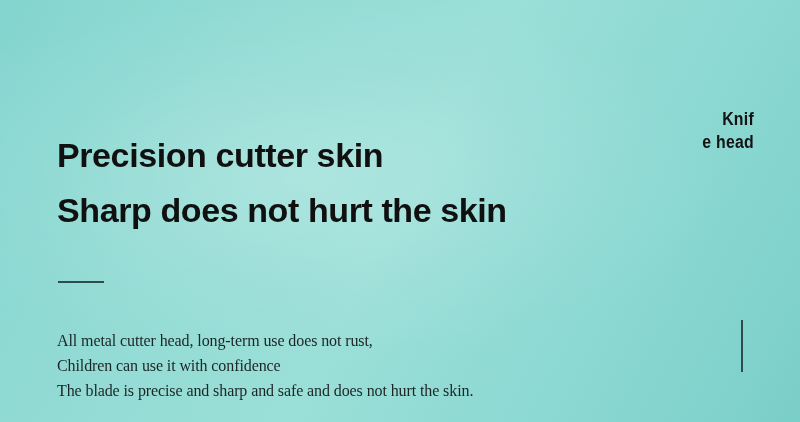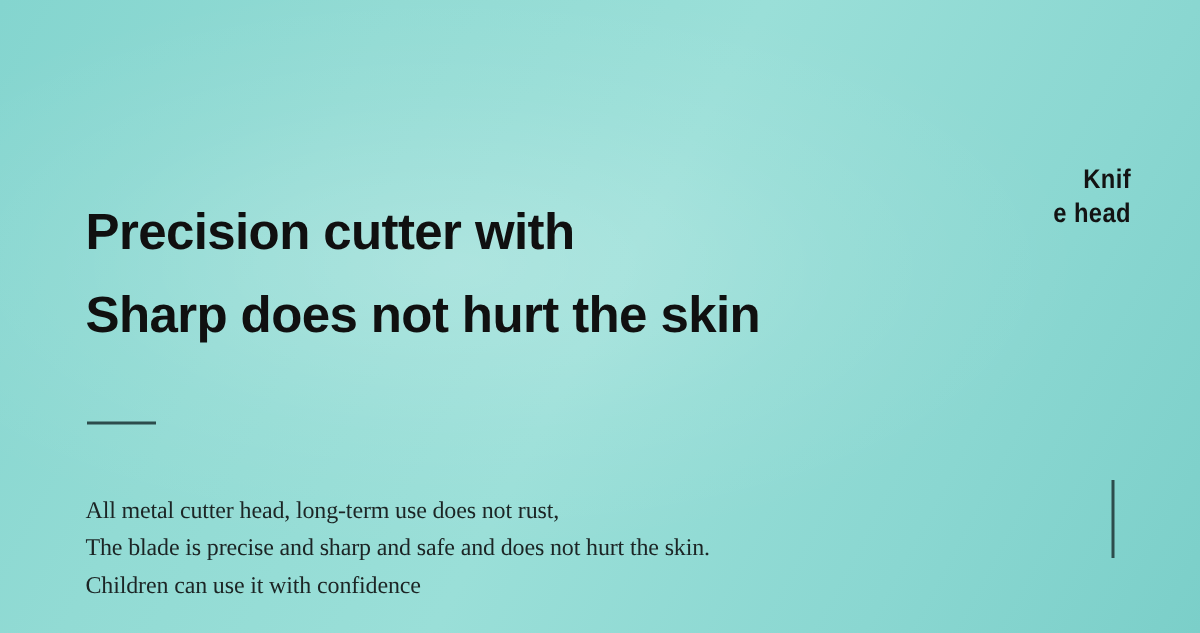--- a/index.html
+++ b/index.html
@@ -104,32 +104,32 @@
     letter-spacing: -0.1px;
     white-space: nowrap;
   }
 </style>
 </head>
 <body>
 
 <div id="banner">
 
   <div class="headline-block">
-    <h1 class="headline line-1">Precision cutter with</h1>
+    <h1 class="headline line-1">Precision cutter skin</h1>
     <h1 class="headline line-2">Sharp does not hurt the skin</h1>
   </div>
 
   <div class="rule-h"></div>
 
   <div class="corner-label">
     <span>Knif</span>
     <span>e head</span>
   </div>
 
   <div class="body-copy">
     <p>All metal cutter head, long-term use does not rust,</p>
+    <p>Children can use it with confidence</p>
     <p>The blade is precise and sharp and safe and does not hurt the skin.</p>
-    <p>Children can use it with confidence</p>
   </div>
 
   <div class="rule-v"></div>
 
 </div>
 
 </body></html>

